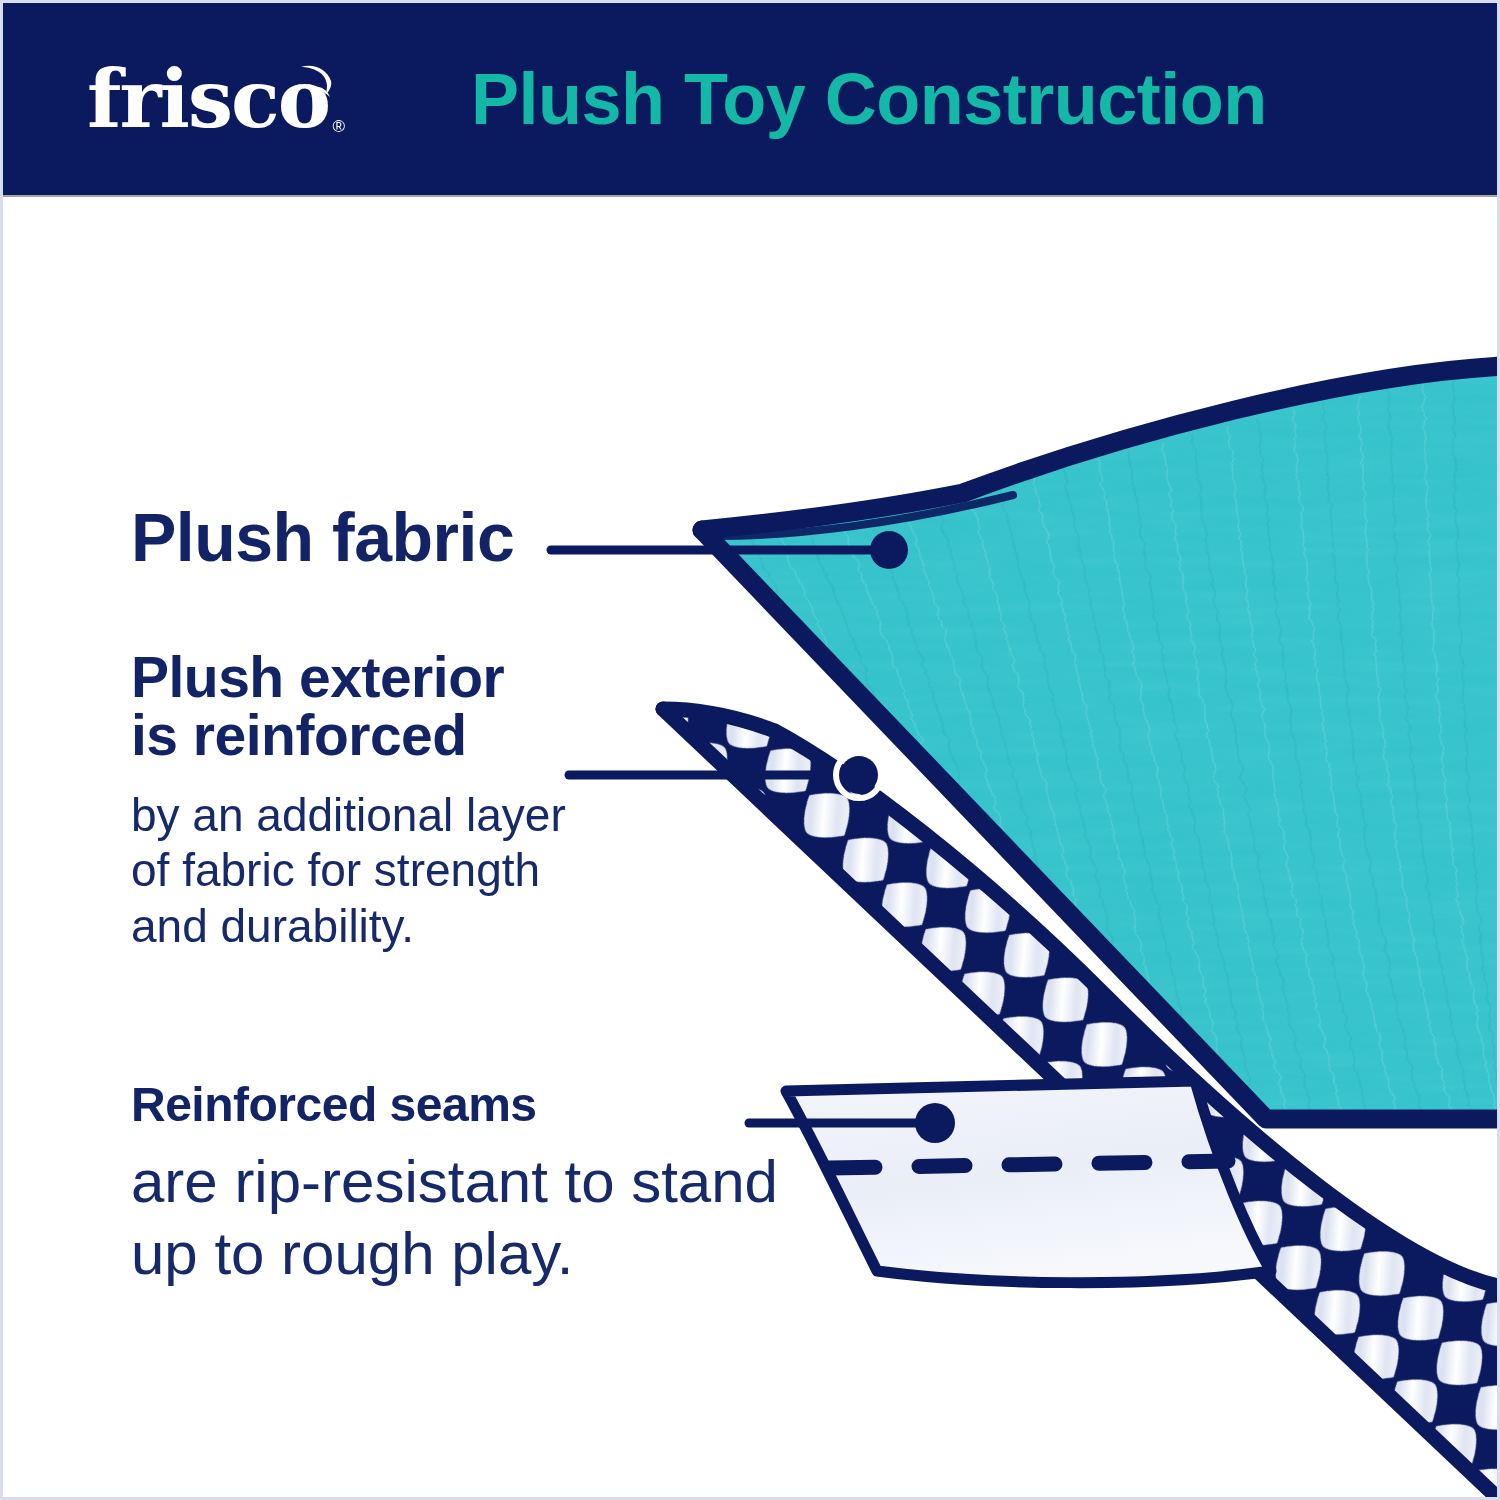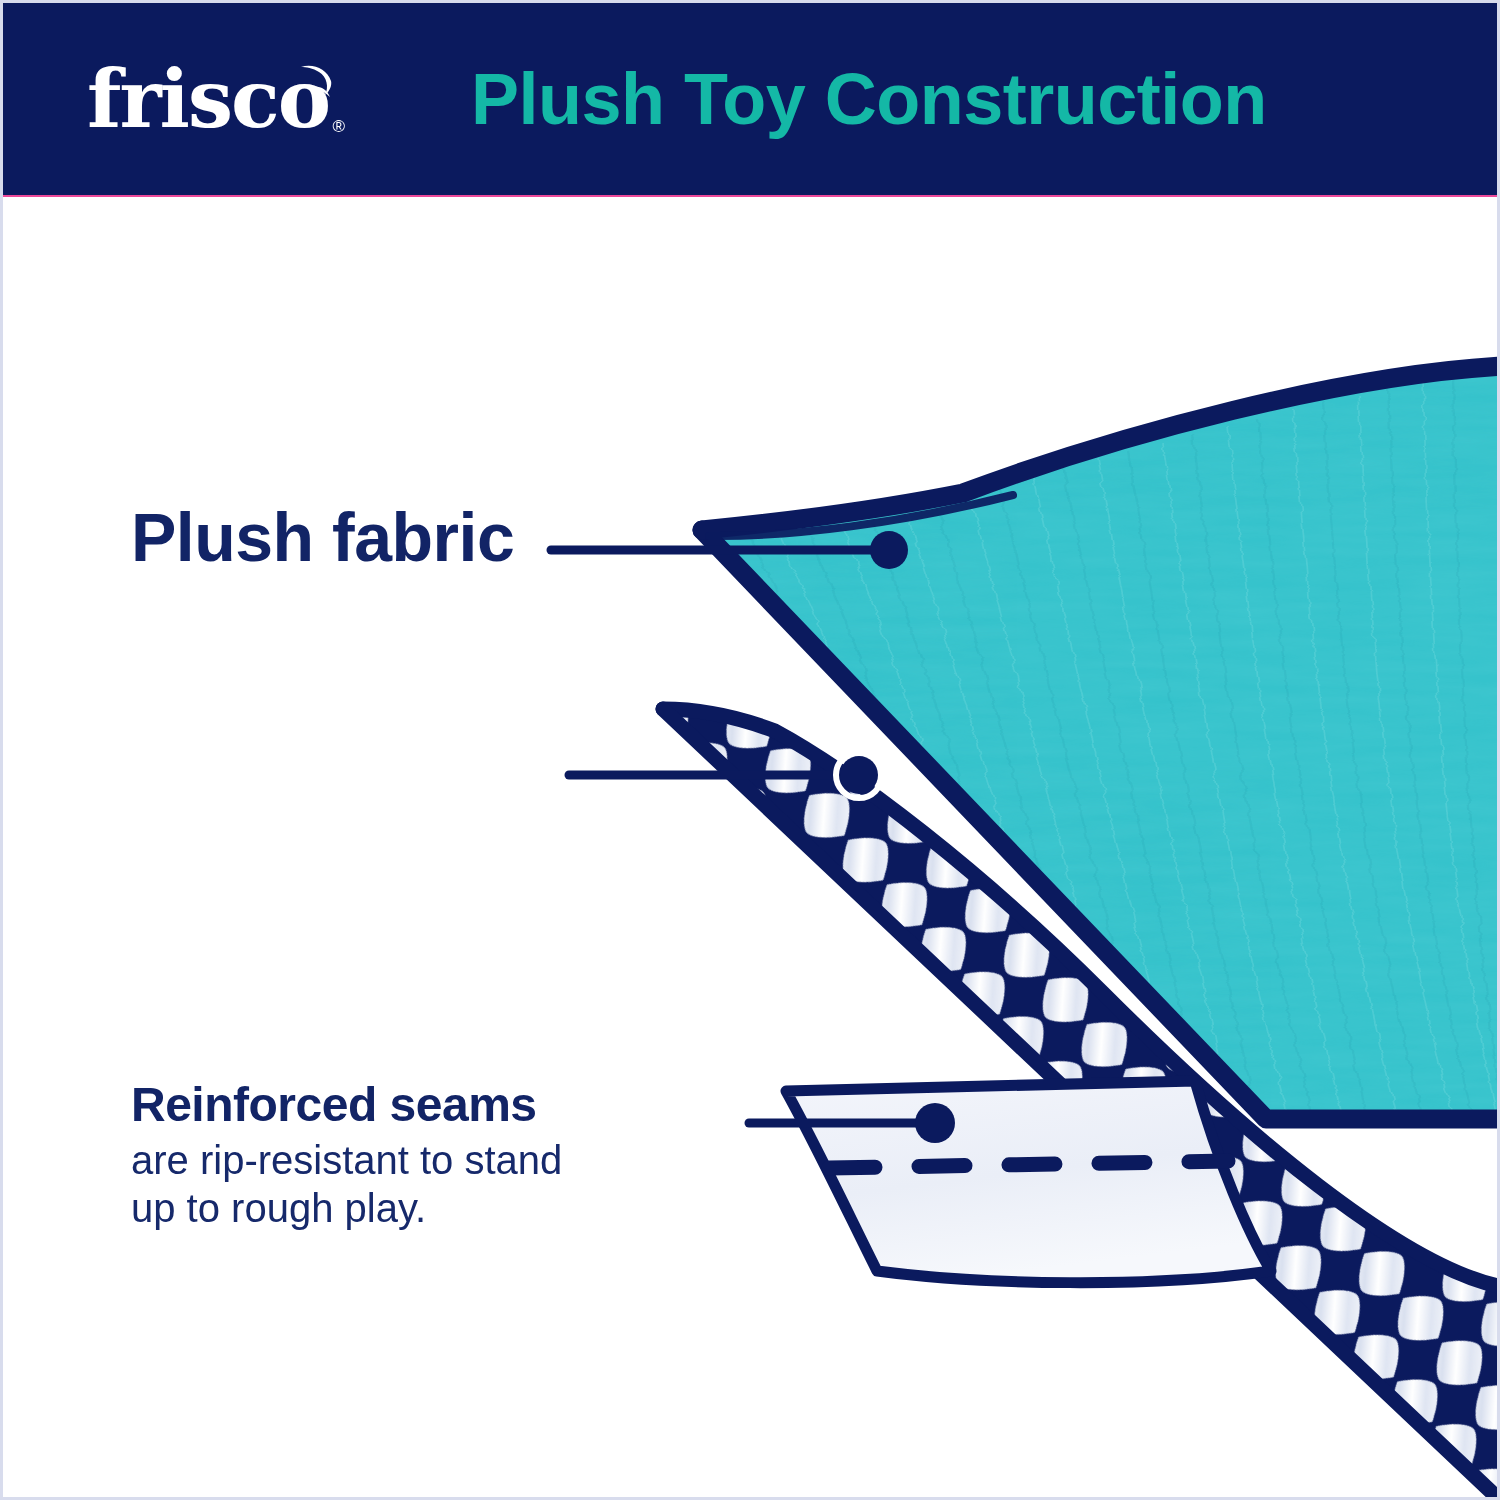--- a/index.html
+++ b/index.html
@@ -22,21 +22,21 @@
   #header-bar {
     position: absolute;
     left: 0; top: 0;
     width: 100%;
     height: 194px;
     background: #0b1a5e;
     display: flex;
     align-items: center;
     box-sizing: border-box;
     padding-left: 84px;
-    border-bottom: 2px solid #ec4899;
+    border-bottom: 2px solid #a3a3a3;
   }
   #brand-logo {
     position: relative;
     color: #ffffff;
     font-family: "DejaVu Serif", serif;
     font-weight: 700;
     font-size: 80px;
     letter-spacing: -2px;
     line-height: 1;
     white-space: nowrap;
@@ -98,21 +98,21 @@
 
   #callout-plush-fabric { left: 128px; top: 500px; }
   #callout-plush-fabric .callout-head { font-size: 68px; }
 
   #callout-plush-exterior { left: 128px; top: 645px; }
   #callout-plush-exterior .callout-head { font-size: 57px; }
   #callout-plush-exterior .callout-body { font-size: 46px; margin-top: 24px; }
 
   #callout-reinforced-seams { left: 128px; top: 1078px; }
   #callout-reinforced-seams .callout-head { font-size: 48px; }
-  #callout-reinforced-seams .callout-body { font-size: 40px; margin-top: 6px; }
+  #callout-reinforced-seams .callout-body { font-size: 60px; margin-top: 16px; }
 </style>
 </head>
 <body>
 
 <div id="page">
 
   <div id="header-bar">
     <div id="brand-logo">
       <span class="logo-word">frisco</span>
       <svg id="logo-swoosh" viewBox="0 0 38 44">
@@ -262,20 +262,27 @@
     <g>
       <line x1="746" y1="1120" x2="932" y2="1120" stroke="#0b1a5e" stroke-width="9" stroke-linecap="round"></line>
       <circle cx="932" cy="1120" r="20" fill="#0b1a5e"></circle>
     </g>
   </svg>
 
   <div class="callout" id="callout-plush-fabric">
     <p class="callout-head">Plush fabric</p>
   </div>
 
+  <div class="callout" id="callout-plush-exterior">
+    <p class="callout-head">Plush exterior
+is reinforced</p>
+    <p class="callout-body">by an additional layer
+of fabric for strength
+and durability.</p>
+  </div>
 
   <div class="callout" id="callout-reinforced-seams">
     <p class="callout-head">Reinforced seams</p>
     <p class="callout-body">are rip-resistant to stand
 up to rough play.</p>
   </div>
 
 </div>
 
 </body></html>

